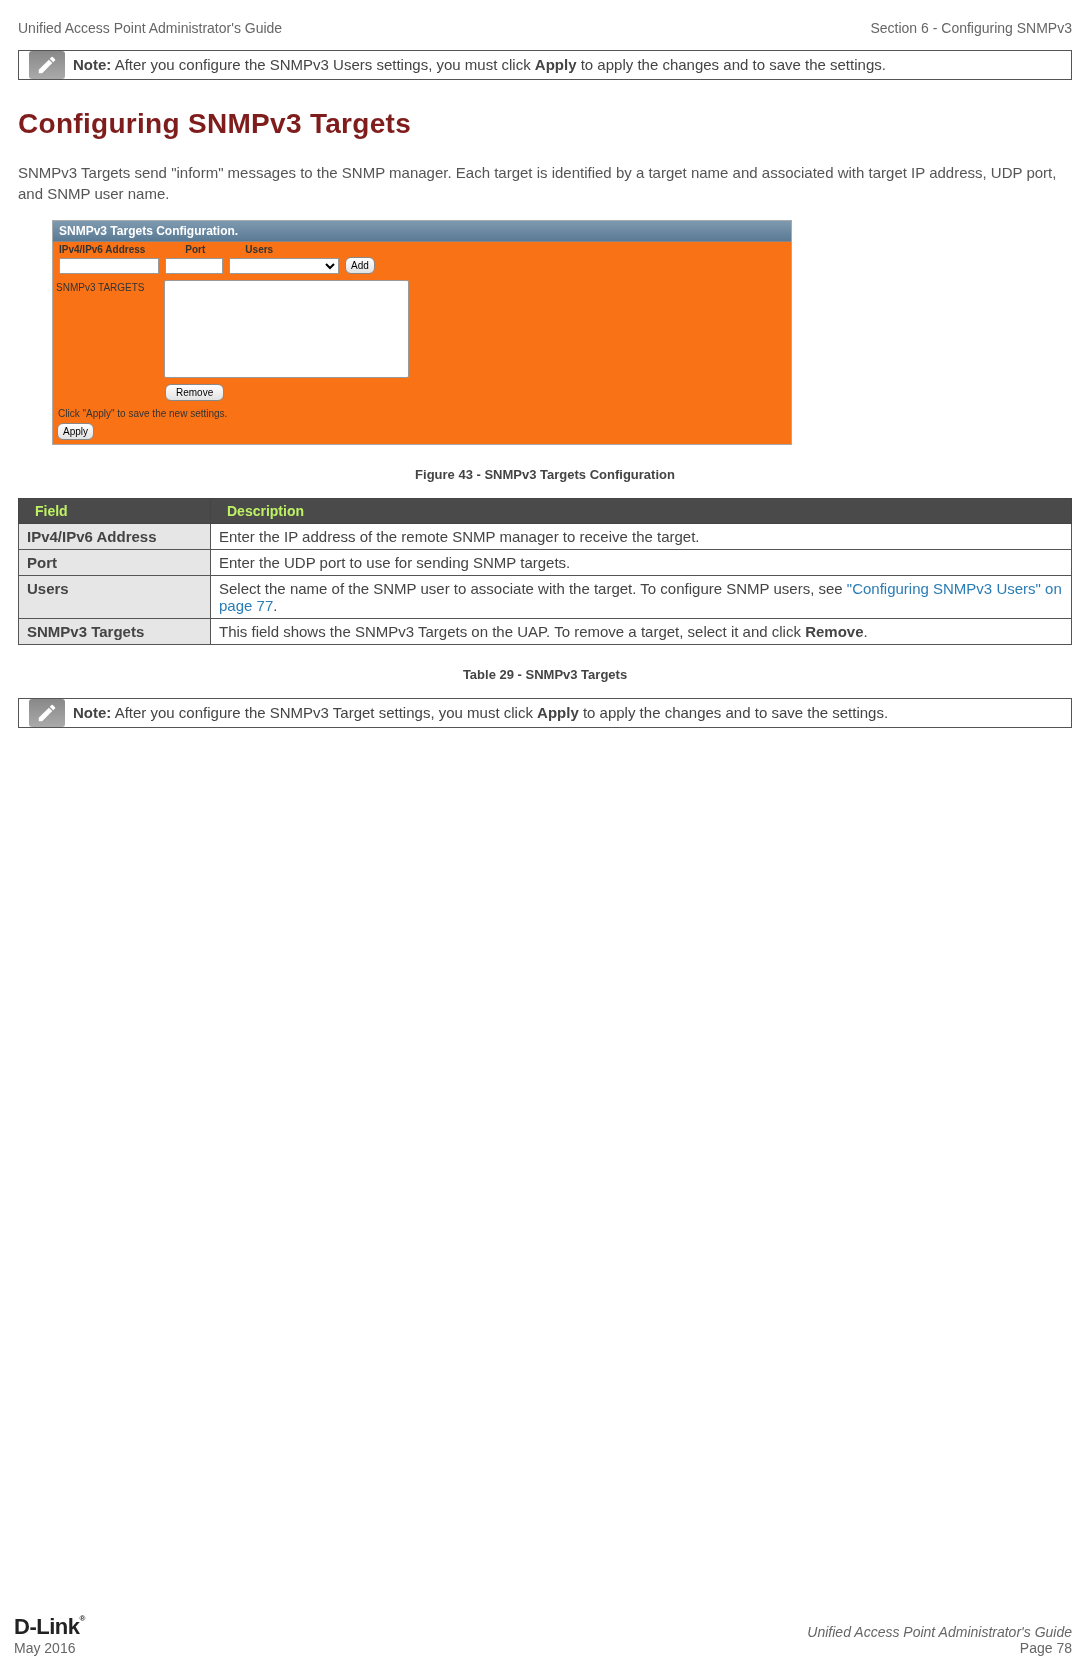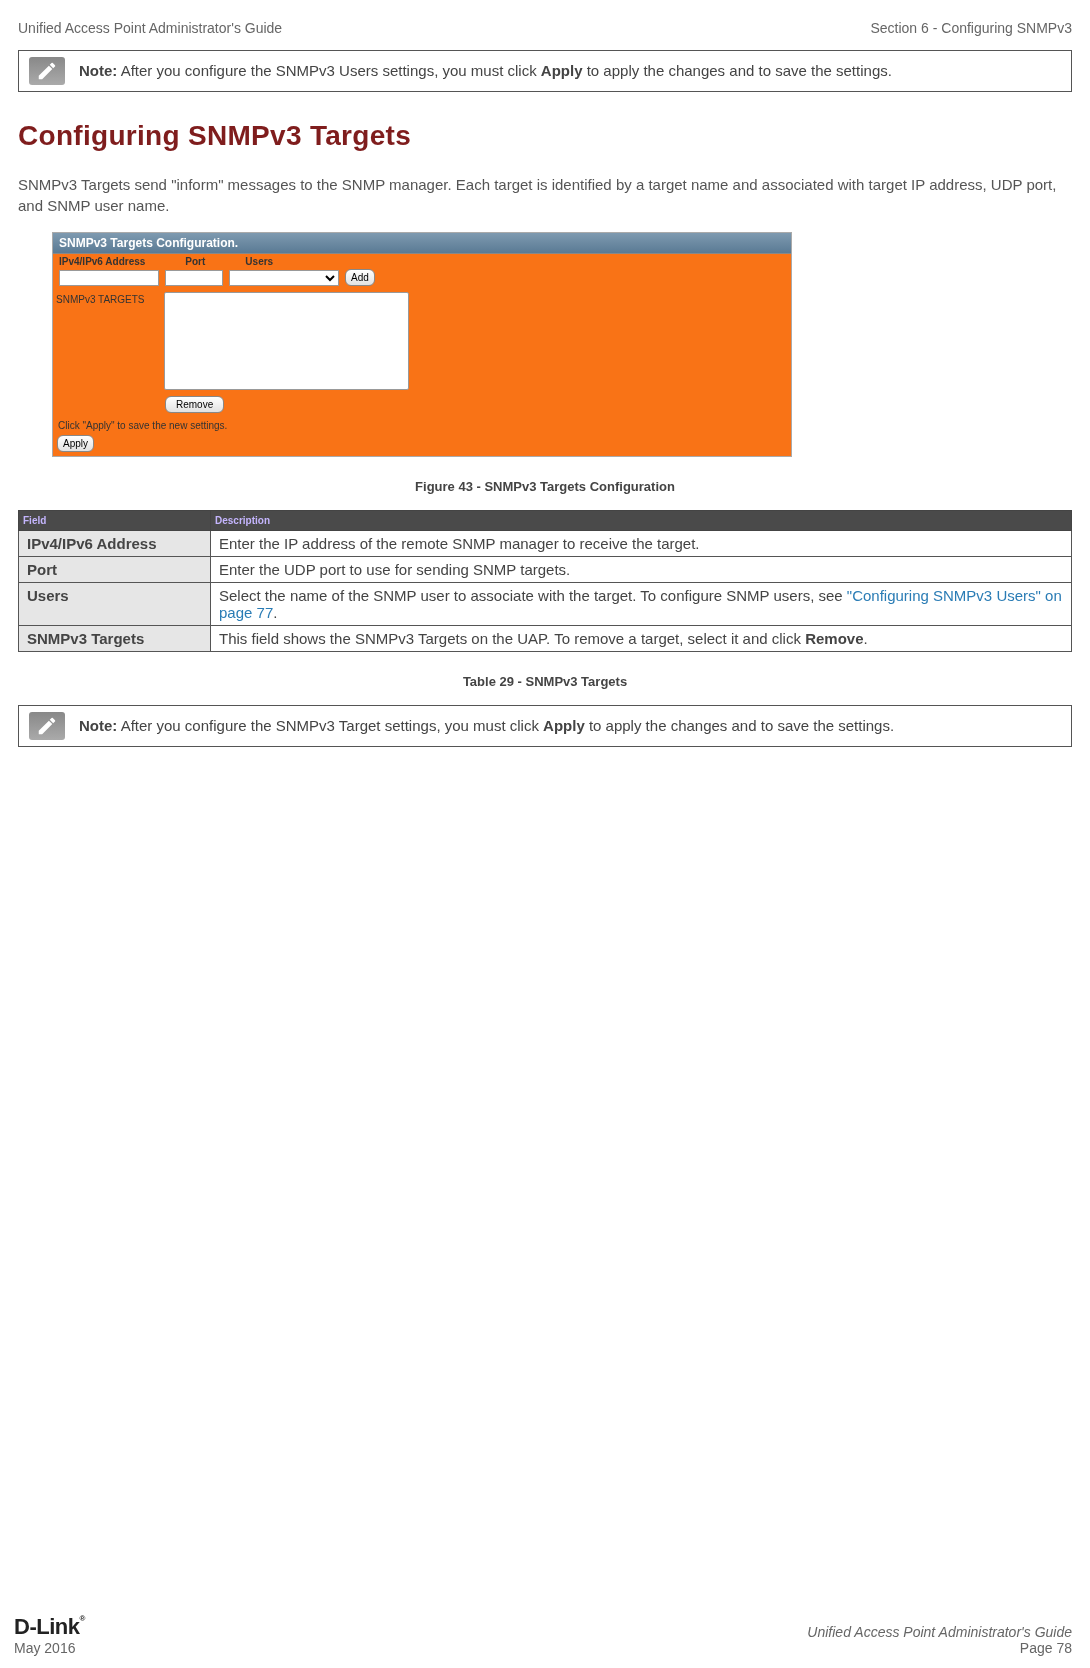--- a/index.html
+++ b/index.html
@@ -20,22 +20,22 @@
     display: flex;
     justify-content: space-between;
     font-size: 14px;
     color: #666;
     margin-bottom: 14px;
   }
   .note-box {
     border: 1px solid #555;
     display: flex;
     align-items: center;
-    padding: 6px 10px;
-    gap: 14px;
+    padding: 0 10px;
+    gap: 8px;
     margin-bottom: 28px;
   }
   .note-icon {
     width: 36px;
     height: 28px;
     background: linear-gradient(#888,#aaa);
     border-radius: 3px;
     position: relative;
     display: flex;
     align-items: center;
@@ -145,24 +145,24 @@
     margin: 22px 0 16px;
   }
   
   .field-table {
     width: 100%;
     border-collapse: collapse;
     margin-bottom: 6px;
   }
   .field-table th {
     background: #4a4a4a;
-    color: #c4b5fd;
+    color: #bef264;
     text-align: left;
-    font-size: 10px;
-    padding: 4px 4px;
+    font-size: 14px;
+    padding: 4px 16px;
     border: 1px solid #444;
   }
   .field-table td {
     border: 1px solid #555;
     padding: 4px 8px;
     font-size: 15px;
     color: #444;
     vertical-align: top;
   }
   .field-table td.fname {

